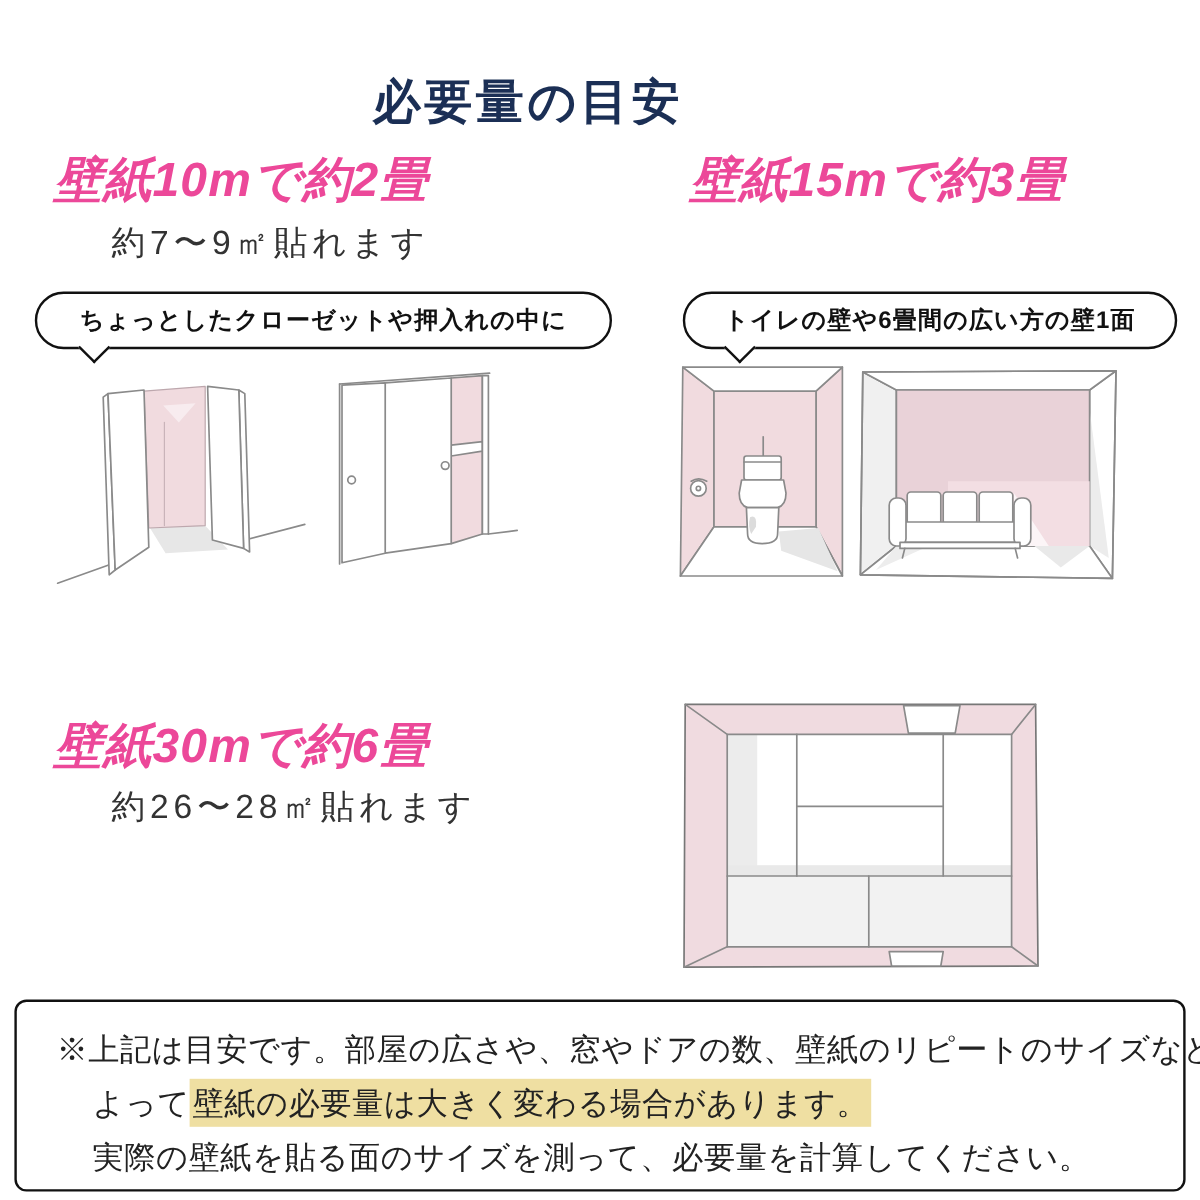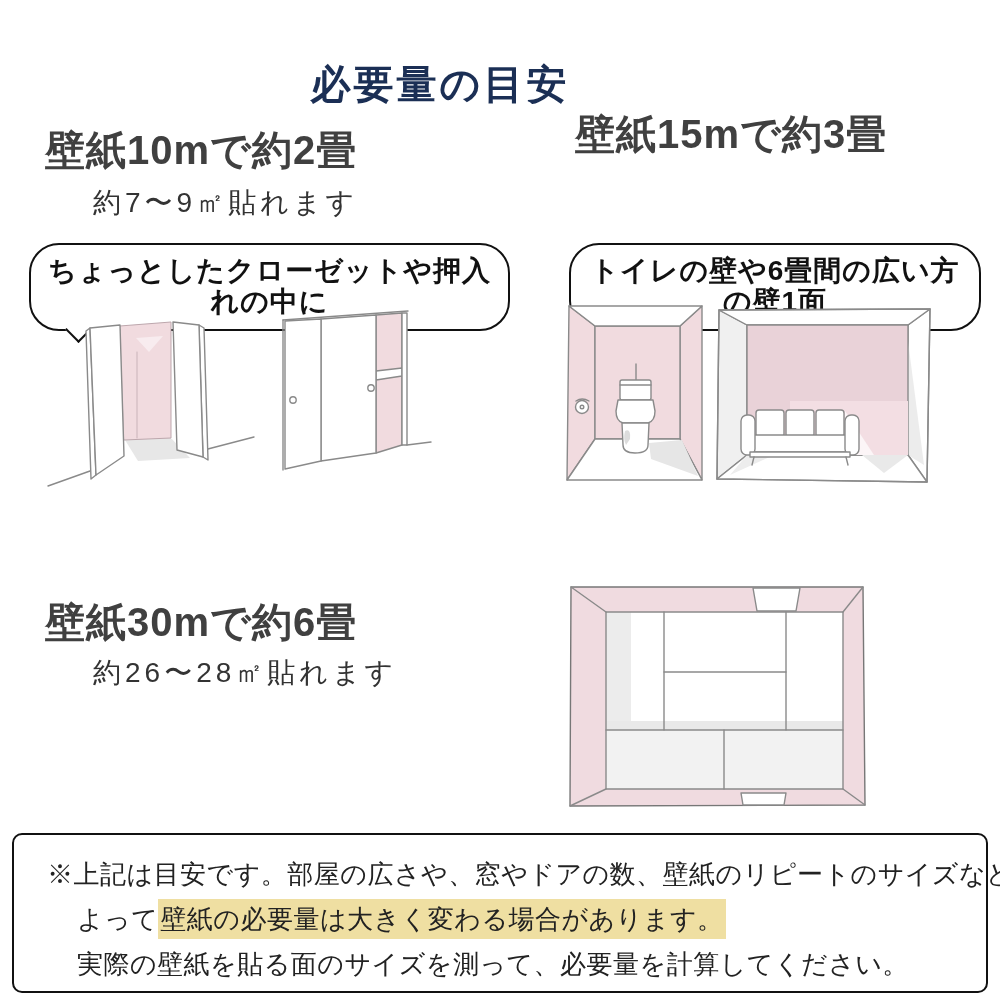--- a/index.html
+++ b/index.html
@@ -1,25 +1,25 @@
 <!DOCTYPE html>
 <html><head>
 <meta charset="utf-8">
 <style>
   html,body{margin:0;padding:0;background:#ffffff;}
   .page{position:relative;width:1000px;height:1000px;background:#fff;overflow:hidden;
         font-family:"Liberation Sans", sans-serif;color:#333;}
   .abs{position:absolute;}
   .page-title{top:30px;left:0;width:880px;text-align:center;
     font-size:40px;font-weight:700;letter-spacing:3px;color:#1b2f55;}
-  .sec-heading{font-size:40px;font-weight:700;letter-spacing:1px;color:#404040;line-height:1.1;}
+  .sec-heading{font-size:40px;font-weight:700;letter-spacing:1px;color:#ec4899;line-height:1.1;font-style:italic;}
   .sec-sub{font-size:28px;font-weight:500;letter-spacing:4px;color:#333;line-height:1.2;margin-left:48px;}
   .bubble{box-sizing:border-box;border:2px solid #111;border-radius:30px;
     background:#fff;text-align:center;padding:11px 14px;
-    font-size:28px;font-weight:700;letter-spacing:1px;color:#111;line-height:1.1;}
+    font-size:20px;font-weight:700;letter-spacing:1px;color:#111;line-height:1.1;}
   .bubble .tail{position:absolute;bottom:-10px;width:17px;height:17px;background:#fff;
     border-right:2px solid #111;border-bottom:2px solid #111;transform:rotate(45deg);}
   .note-box{box-sizing:border-box;left:12px;top:833px;width:976px;height:160px;
     border:2px solid #111;border-radius:10px;background:#fff;
     padding:17px 24px 0 33px;font-size:26px;font-weight:500;color:#222;letter-spacing:0.5px;}
   .note-line{line-height:45px;white-space:nowrap;}
   .note-indent{padding-left:30px;}
   .hl{background:#efdfa2;font-weight:400;padding:5px 2px;}
   svg{display:block;}
 </style>
@@ -60,21 +60,21 @@
       <polygon points="53,21 108,17 108,155 53,163" fill="#ffffff"></polygon>
       <circle cx="103" cy="90" r="3.2"></circle>
       <polygon points="17,23 53,21 53,163 17,171" fill="#ffffff"></polygon>
       <circle cx="25" cy="102" r="3.2"></circle>
       <line x1="15" y1="22" x2="140" y2="13"></line>
       <line x1="15" y1="22" x2="15" y2="172"></line>
       <line x1="139" y1="147" x2="163" y2="144"></line>
     </g>
   </svg>
 
-  <div class="abs sec-heading" style="left:575px;top:112px;">壁紙15mで約3畳</div>
+  <div class="abs sec-heading" style="left:575px;top:128px;">壁紙15mで約3畳</div>
   <div class="abs bubble" style="left:569px;top:243px;width:412px;">
     <span>トイレの壁や6畳間の広い方の壁1面</span>
     <span class="tail" style="left:36px;"></span>
   </div>
 
   <svg class="abs" style="left:552px;top:293px;" width="160" height="210" viewBox="0 0 160 210">
     <g stroke="#8a8a8a" stroke-width="1.4" fill="none" stroke-linejoin="round" stroke-linecap="round">
       <polygon points="17,13 43,33 43,146 15,187" fill="#f1dbdf"></polygon>
       <polygon points="150,13 128,33 128,146 150,187" fill="#f1dbdf"></polygon>
       <polygon points="43,33 128,33 128,146 43,146" fill="#f1dbdf"></polygon>

